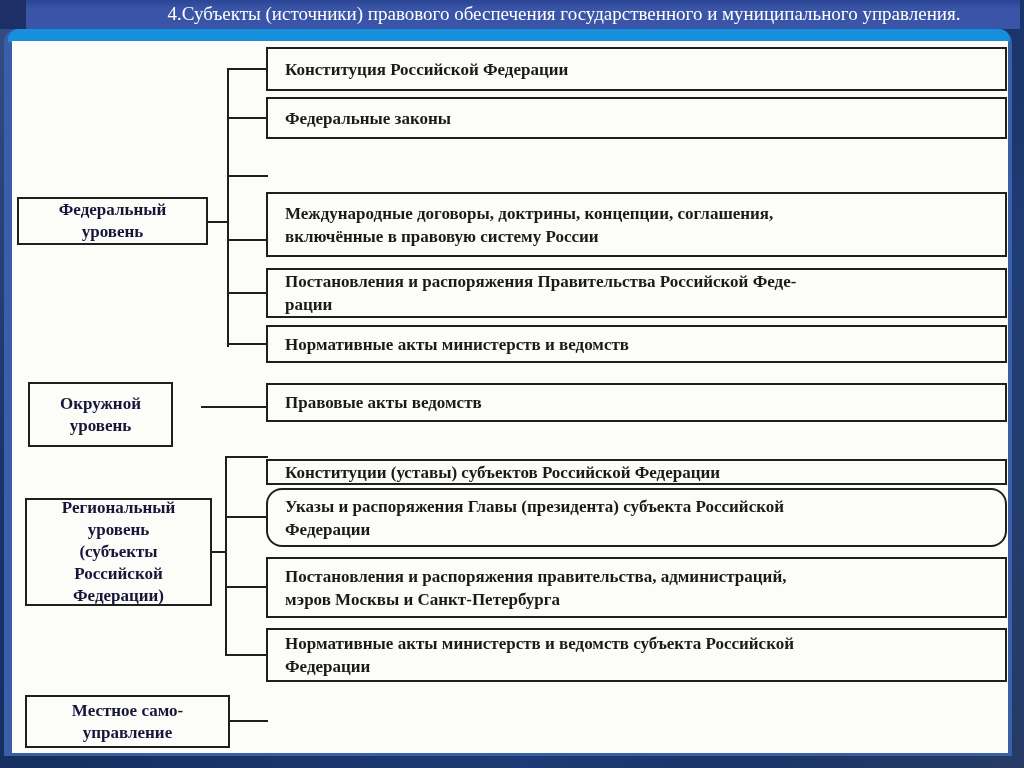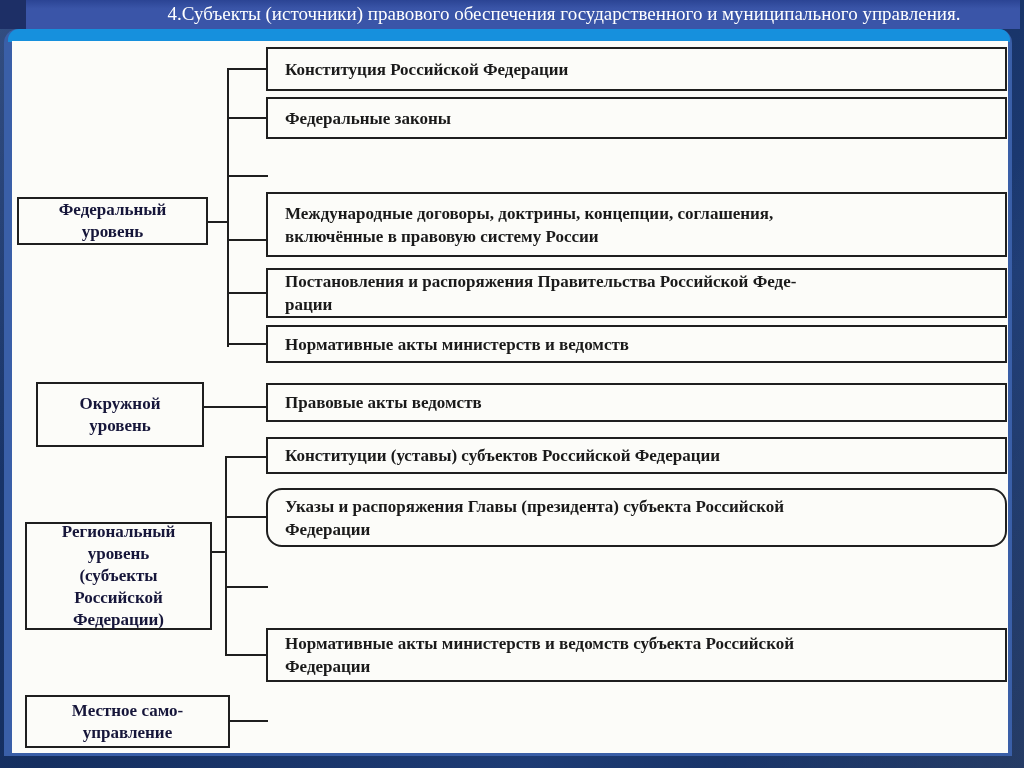--- a/index.html
+++ b/index.html
@@ -34,33 +34,33 @@
   
   .box{
     position:absolute;box-sizing:border-box;border:2px solid #1f1f1f;background:#fcfcf9;
     display:flex;align-items:center;color:#1a1a1a;font-weight:bold;font-size:17px;
   }
   .lvl{justify-content:center;text-align:center;white-space:pre-line;
        line-height:22px;color:#16163a;}
   .src{padding-left:17px;padding-right:8px;white-space:pre-line;line-height:23px;}
   
   .lb1{left:17px; top:197px;width:191px;height:48px;}
-  .lb2{left:36px; top:382px;width:168px;height:65px;}
-  .lb3{left:25px; top:522px;width:187px;height:108px;text-align:center;}
+  .lb2{left:28px; top:382px;width:145px;height:65px;}
+  .lb3{left:25px; top:498px;width:187px;height:108px;text-align:center;}
   .lb4{left:25px; top:695px;width:205px;height:53px;}
   
   .rb{left:266px;width:741px;}
   .rb1 {top:47px; height:44px;}
   .rb2 {top:97px; height:42px;}
   .rb3 {top:152px;height:65px;margin-top:40px;}
   .rb4 {top:218px;height:44px;}
   .rb5 {top:268px;height:50px;}
   .rb6 {top:325px;height:38px;text-align:right;}
   .rb7 {top:383px;height:39px;}
-  .rb8 {top:437px;height:37px;}
+  .rb8 {top:459px;height:26px;}
   .rb9 {top:488px;height:59px;border-radius:16px;}
   .rb10{top:557px;height:61px;}
   .rb11{top:628px;height:54px;}
   .rb12{top:695px;height:50px;}
   
   .ln{position:absolute;background:#1f1f1f;}
   .h{height:2px;} .v{width:2px;}
   .fed-arm {left:206px;top:221px;width:23px;}
   .fed-trunk{left:227px;top:68px;height:279px;}
   .fs1{left:227px;top:68px; width:41px;}
@@ -123,16 +123,18 @@
   <div class="box src rb rb2">Федеральные законы</div>
   <div class="box src rb rb3">Международные договоры, доктрины, концепции, соглашения,
 включённые в правовую систему России</div>
   <div class="box src rb rb5">Постановления и распоряжения Правительства Российской Феде-
 рации</div>
   <div class="box src rb rb6">Нормативные акты министерств и ведомств</div>
   <div class="box src rb rb7">Правовые акты ведомств</div>
   <div class="box src rb rb8">Конституции (уставы) субъектов Российской Федерации</div>
   <div class="box src rb rb9">Указы и распоряжения Главы (президента) субъекта Российской
 Федерации</div>
+  <div class="box src rb rb10">Постановления и распоряжения правительства, администраций,
+мэров Москвы и Санкт-Петербурга</div>
   <div class="box src rb rb11">Нормативные акты министерств и ведомств субъекта Российской
 Федерации</div>
 
 </div>
 
 </body></html>

